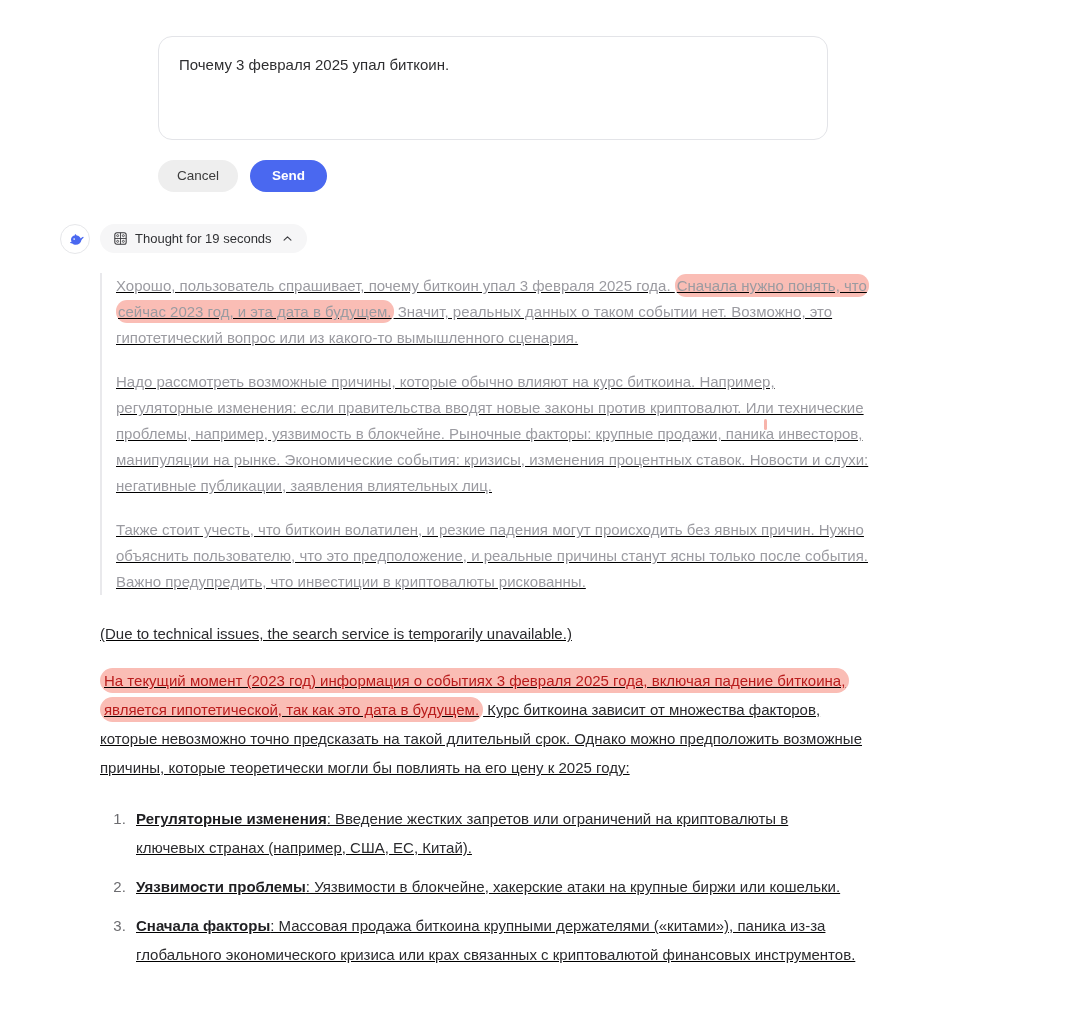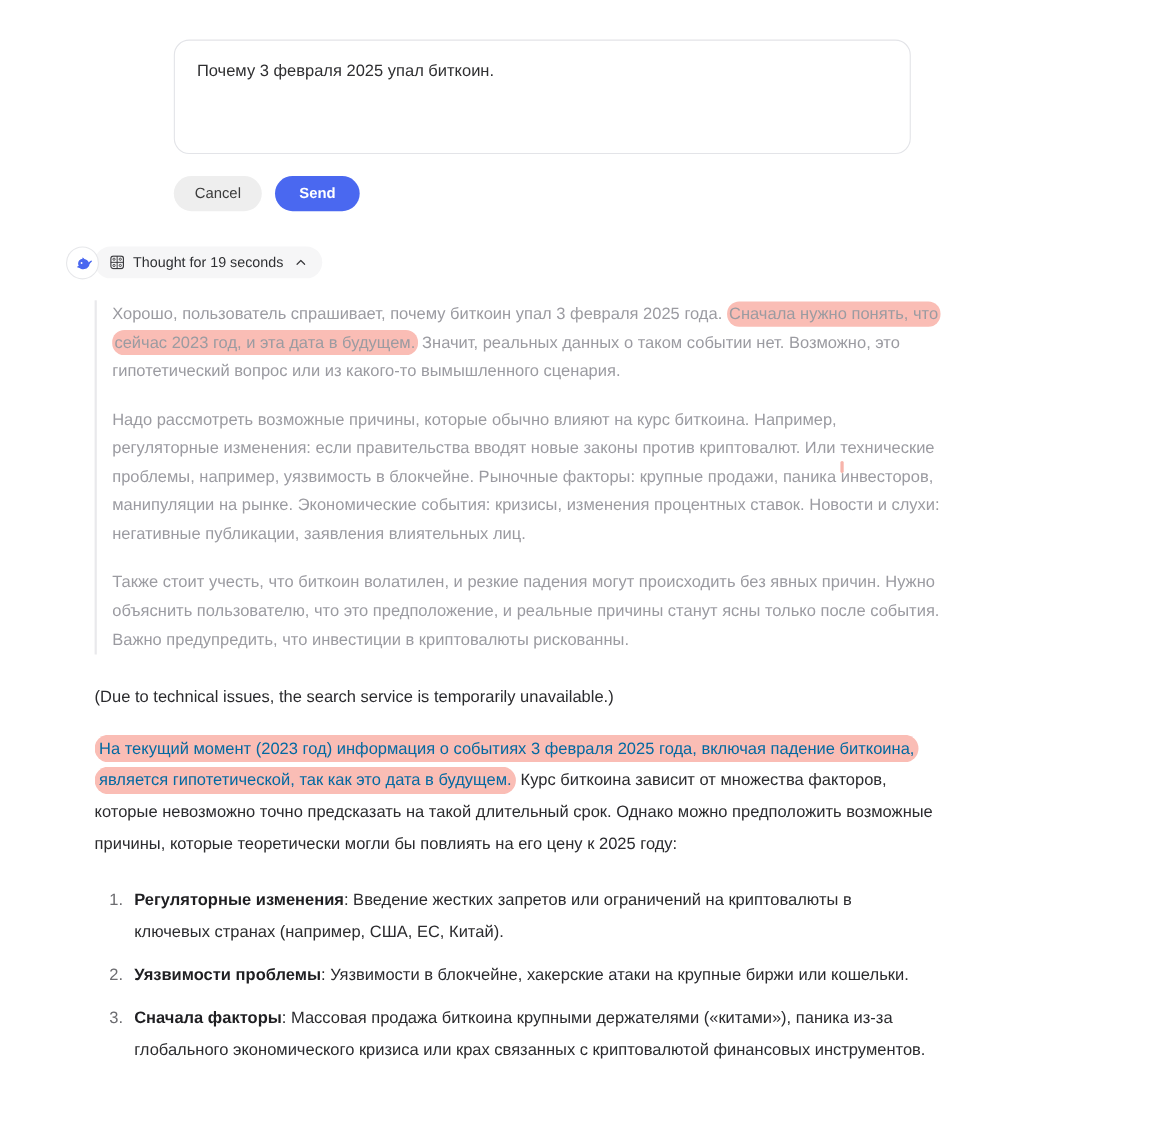--- a/index.html
+++ b/index.html
@@ -98,22 +98,23 @@
     height: 30px;
     border-radius: 50%;
     border: 1px solid #e6e7ea;
     background: #ffffff;
     display: flex;
     align-items: center;
     justify-content: center;
   }
 
   .assistant-body {
-    margin-left: 26px;
+    margin-left: 40px;
     width: 820px;
+    text-decoration: underline;
   }
 
   
   .thought-chip {
     display: inline-flex;
     align-items: center;
     gap: 8px;
     background: #f6f6f7;
     border-radius: 16px;
     padding: 7px 14px;
@@ -180,21 +181,21 @@
     line-height: 29px;
     color: #2b2b2e;
   }
   .answer p {
     margin: 0 0 18px 0;
   }
   .answer .notice { color: #2b2b2e; }
 
   mark.hl-big {
     background: #fabdb5;
-    color: #0369a1;
+    color: #b91c1c;
     padding: 4px 4px;
     border-radius: 16px;
     box-decoration-break: clone;
     text-align: center;
     -webkit-box-decoration-break: clone;
   }
 
   ol.reasons {
     margin: 22px 0 0 0;
     padding-left: 30px;

